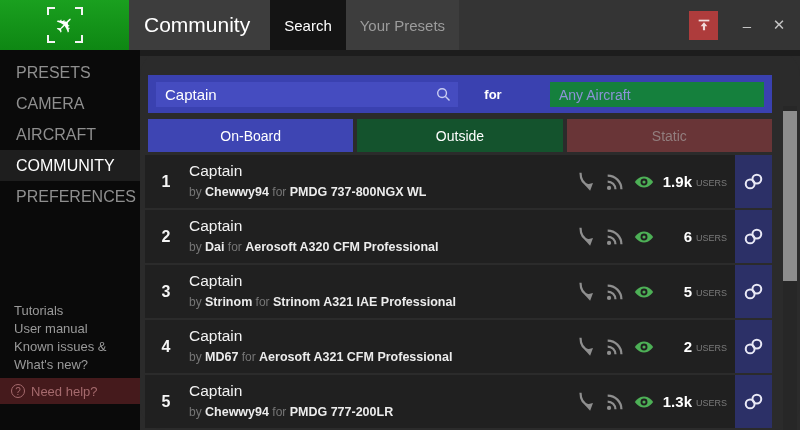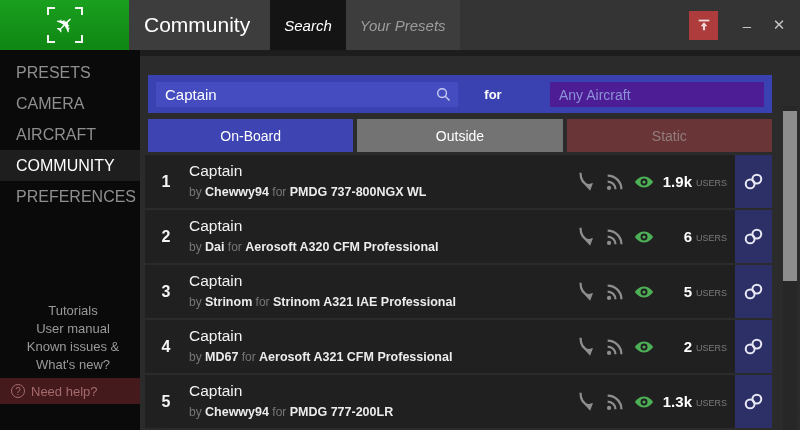--- a/index.html
+++ b/index.html
@@ -16,40 +16,40 @@
   .corner { position:absolute; width:8px; height:8px; border:2px solid #f4f4f4; }
   .corner.tl { left:0; top:0; border-right:none; border-bottom:none; }
   .corner.tr { right:0; top:0; border-left:none; border-bottom:none; }
   .corner.bl { left:0; bottom:0; border-right:none; border-top:none; }
   .corner.br { right:0; bottom:0; border-left:none; border-top:none; }
   .plane-glyph { position:absolute; left:0; top:0; width:36px; height:36px;
                  display:flex; align-items:center; justify-content:center;
                  color:#fff; font-size:23px; transform:rotate(-45deg); }
   .page-title { background:#3d3d3d; color:#ffffff; font-size:21px;
                 display:flex; align-items:center; padding:0 20px 0 15px; }
-  .tab { display:flex; align-items:center; padding:0 14px; font-size:15px; cursor:default;font-style:italic; }
+  .tab { display:flex; align-items:center; padding:0 14px; font-size:15px; cursor:default; }
   .tab.active { background:#141414; color:#ffffff; }
   .tab.inactive { background:#3d3d3d; color:#9c9c9c; }
   .topbar-spacer { flex:1; }
   .win-controls { display:flex; align-items:center; gap:6px; padding-right:8px; }
   .pin-btn { width:29px; height:29px; background:#ae3c3c; display:flex;
              align-items:center; justify-content:center; margin-right:10px; }
   .ctrl-btn { width:26px; height:29px; display:flex; align-items:center;
               justify-content:center; color:#c4c4c4; font-size:15px; }
 
   
   .sidebar { position:absolute; left:0; top:50px; width:140px; height:380px;
              background:#0a0a0a; }
   .nav { padding-top:7px; }
   .nav-item { height:31px; line-height:31px; padding-left:16px; font-size:16px;
               color:#8f8f8f; white-space:nowrap; }
   .nav-item.active { background:#1e1e1e; color:#ffffff; }
   .side-links { position:absolute; left:14px; top:252px; width:118px;
                 font-size:13px; color:#9a9a9a; line-height:18px; }
-  .side-link { display:block;text-align:center; }
+  .side-link { display:block; }
   .need-help { position:absolute; left:0; top:328px; width:140px; height:26px;
                background:#451a1c; color:#a56a6d; font-size:13px;
                display:flex; align-items:center; padding-left:11px; }
   .qmark { width:14px; height:14px; border:1px solid #a56a6d; border-radius:50%;
            display:inline-flex; align-items:center; justify-content:center;
            font-size:10px; margin-right:6px; flex:none; }
 
   
   .main { position:absolute; left:140px; top:50px; width:660px; height:380px;
           background:#2b2b2b;border-radius:26px; }
@@ -61,31 +61,31 @@
   .search-field { position:absolute; left:8px; top:7px; width:302px; height:25px;
                   background:#454cc0; }
   .search-field input { width:100%; height:100%; background:transparent; border:none;
                         outline:none; color:#ffffff; font-size:15px; padding:0 30px 0 9px;
                         font-family:"Liberation Sans", sans-serif; }
   .mag { position:absolute; right:6px; top:4px; }
   .for-label { position:absolute; left:322px; top:0; width:46px; height:38px;
                display:flex; align-items:center; justify-content:center;
                color:#ffffff; font-size:13px; font-weight:bold; }
   .aircraft-field { position:absolute; left:402px; top:7px; width:214px; height:25px;
-                    background:#4c1d95; border:none; outline:none; color:#e8e9f8;
+                    background:#15803d; border:none; outline:none; color:#e8e9f8;
                     font-size:14px; padding:0 9px;
                     font-family:"Liberation Sans", sans-serif; }
   .aircraft-field::placeholder { color:#8d92d8; opacity:1; }
 
   .filters { position:absolute; left:8px; top:69px; width:624px; height:33px;
              display:flex; gap:4px; }
   .filter-btn { flex:1; display:flex; align-items:center; justify-content:center;
                 font-size:14px; }
   .f-onboard { background:#3e45b3; color:#ffffff; }
-  .f-outside { background:#737373; color:#ffffff; }
+  .f-outside { background:#14532d; color:#ffffff; }
   .f-static  { background:#693537; color:#927e7e; }
 
   .results { position:absolute; left:5px; top:105px; width:627px; }
   .row { position:relative; height:53px; margin-bottom:2px; background:#202020; }
   .rank { position:absolute; left:0; top:0; width:42px; height:53px; line-height:53px;
           text-align:center; color:#f5f5f5; font-size:16px; font-weight:bold; }
   .rtext { position:absolute; left:44px; top:7px; }
   .rtitle { color:#f2f2f2; font-size:15.5px; }
   .rbyline { margin-top:5px; font-size:12px; color:#767676; }
   .rbyline .strong { color:#ececec; font-weight:bold; font-size:12.5px; }

